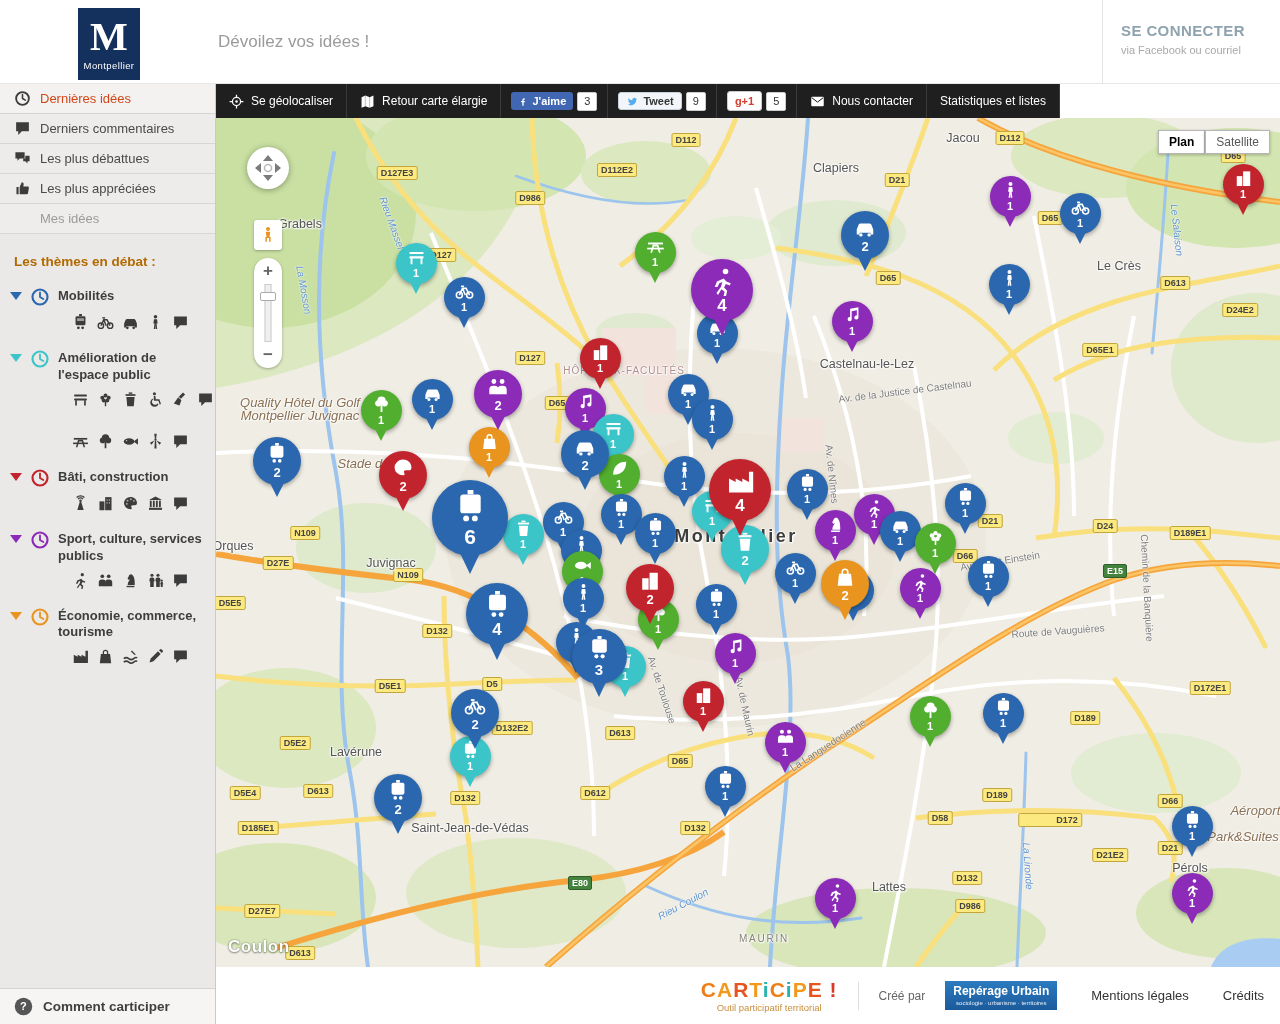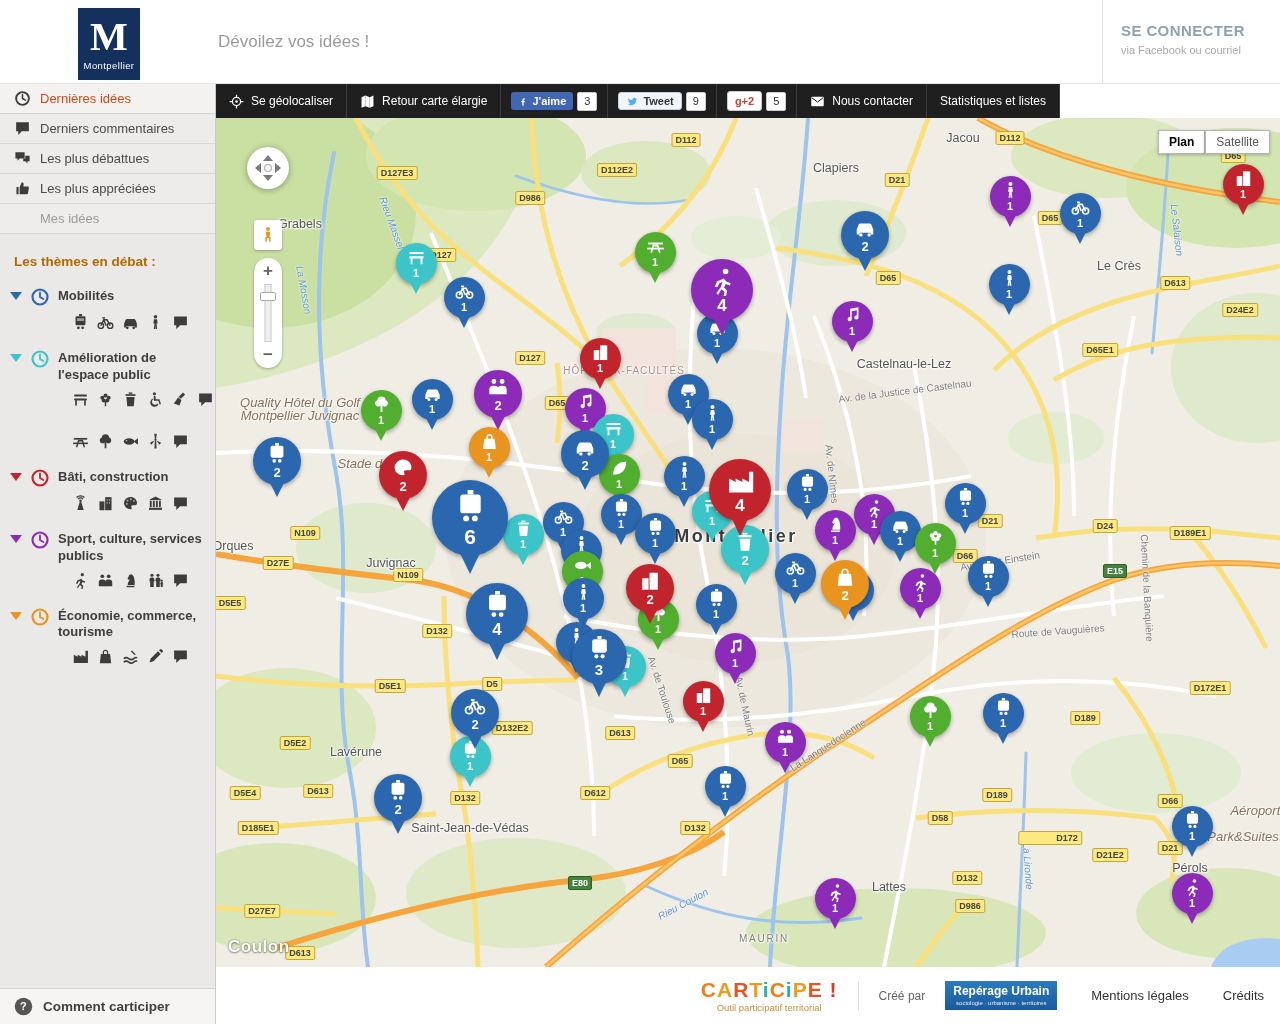--- a/index.html
+++ b/index.html
@@ -500,21 +500,21 @@
         <span class="icn">
             <svg viewBox="0 0 24 24">
               <path d="M22 5.9a8.2 8.2 0 01-2.4.7 4.1 4.1 0 001.8-2.3 8.2 8.2 0 01-2.6 1A4.1 4.1 0 0011.7 9a11.7 11.7 0 01-8.5-4.3 4.1 4.1 0 001.3 5.5 4 4 0 01-1.9-.5v.05a4.1 4.1 0 003.3 4 4.2 4.2 0 01-1.9.07 4.1 4.1 0 003.8 2.9A8.3 8.3 0 012 18.4a11.6 11.6 0 006.3 1.9c7.6 0 11.7-6.3 11.7-11.7v-.5A8.4 8.4 0 0022 5.9z" fill="currentColor"></path>
             </svg>
           </span>
         <span>Tweet</span>
       </span>
       <span class="cnt">9</span>
     </div>
     <div class="tb-social">
-      <span class="gp-btn">g+2</span>
+      <span class="gp-btn">g+1</span>
       <span class="cnt">5</span>
     </div>
     <div class="tb-btn">
       <span class="icn">
           <svg viewBox="0 0 24 24">
             <rect x="2" y="4.5" width="20" height="15" rx="1.5" fill="currentColor"></rect>
             <path d="M3 6l9 7 9-7" fill="none" stroke="#1f1f1f" stroke-width="1.6"></path>
           </svg>
         </span>
       <span>Nous contacter</span>
@@ -649,21 +649,21 @@
       <div class="road-badge" style="left: 174px; top: 568px;">D5E1</div>
       <div class="road-badge" style="left: 276px; top: 566px;">D5</div>
       <div class="road-badge" style="left: 296px; top: 610px;">D132E2</div>
       <div class="road-badge" style="left: 404px; top: 615px;">D613</div>
       <div class="road-badge" style="left: 464px; top: 643px;">D65</div>
       <div class="road-badge" style="left: 379px; top: 675px;">D612</div>
       <div class="road-badge" style="left: 249px; top: 680px;">D132</div>
       <div class="road-badge" style="left: 479px; top: 710px;">D132</div>
       <div class="road-badge" style="left: 724px; top: 700px;">D58</div>
       <div class="road-badge" style="left: 781px; top: 677px;">D189</div>
-      <div class="road-badge" style="left: 834px; top: 720px; padding-left: 37px;">D172</div>
+      <div class="road-badge" style="left: 834px; top: 702px; padding-left: 37px;">D172</div>
       <div class="road-badge" style="left: 894px; top: 737px;">D21E2</div>
       <div class="road-badge" style="left: 954px; top: 730px;">D21</div>
       <div class="road-badge" style="left: 954px; top: 683px;">D66</div>
       <div class="road-badge" style="left: 754px; top: 788px;">D986</div>
       <div class="road-badge" style="left: 751px; top: 760px;">D132</div>
       <div class="road-badge" style="left: 994px; top: 570px;">D172E1</div>
       <div class="road-badge" style="left: 869px; top: 600px;">D189</div>
       <div class="road-badge" style="left: 889px; top: 408px;">D24</div>
       <div class="road-badge" style="left: 974px; top: 415px;">D189E1</div>
       <div class="road-badge" style="left: 749px; top: 438px;">D66</div>
@@ -674,21 +674,21 @@
       <div class="road-badge" style="left: 29px; top: 675px;">D5E4</div>
       <div class="road-badge" style="left: 46px; top: 793px;">D27E7</div>
       <div class="road-badge" style="left: 102px; top: 673px;">D613</div>
       <div class="road-badge" style="left: 84px; top: 835px;">D613</div>
     </div>
   <div>
       <div class="place town" style="left: 84px; top: 106px;">Grabels</div>
       <div class="place town" style="left: 747px; top: 20px;">Jacou</div>
       <div class="place town" style="left: 620px; top: 50px;">Clapiers</div>
       <div class="place town" style="left: 903px; top: 148px;">Le Crès</div>
-      <div class="place town" style="left: 688px; top: 246px;">Castelnau-le-Lez</div>
+      <div class="place town" style="left: 651px; top: 246px;">Castelnau-le-Lez</div>
       <div class="place town" style="left: 175px; top: 445px; text-align: right;">Juvignac</div>
       <div class="place town" style="left: 140px; top: 634px;">Lavérune</div>
       <div class="place town" style="left: 254px; top: 710px;">Saint-Jean-de-Védas</div>
       <div class="place town" style="left: 673px; top: 769px;">Lattes</div>
       <div class="place town" style="left: 974px; top: 750px;">Pérols</div>
       <div class="place hamlet" style="left: 548px; top: 820px;">MAURIN</div>
       <div class="place town" style="left: -30px; top: 428px;">Saint-Georges-d'Orques</div>
       <div class="place city" style="left: 520px; top: 418px;">Montpellier</div>
       <div class="place district" style="left: 408px; top: 252px;">HÔPITAUX-FACULTÉS</div>
       <div class="place poi" style="left: 84px; top: 284px;">Quality Hôtel du Golf</div>

